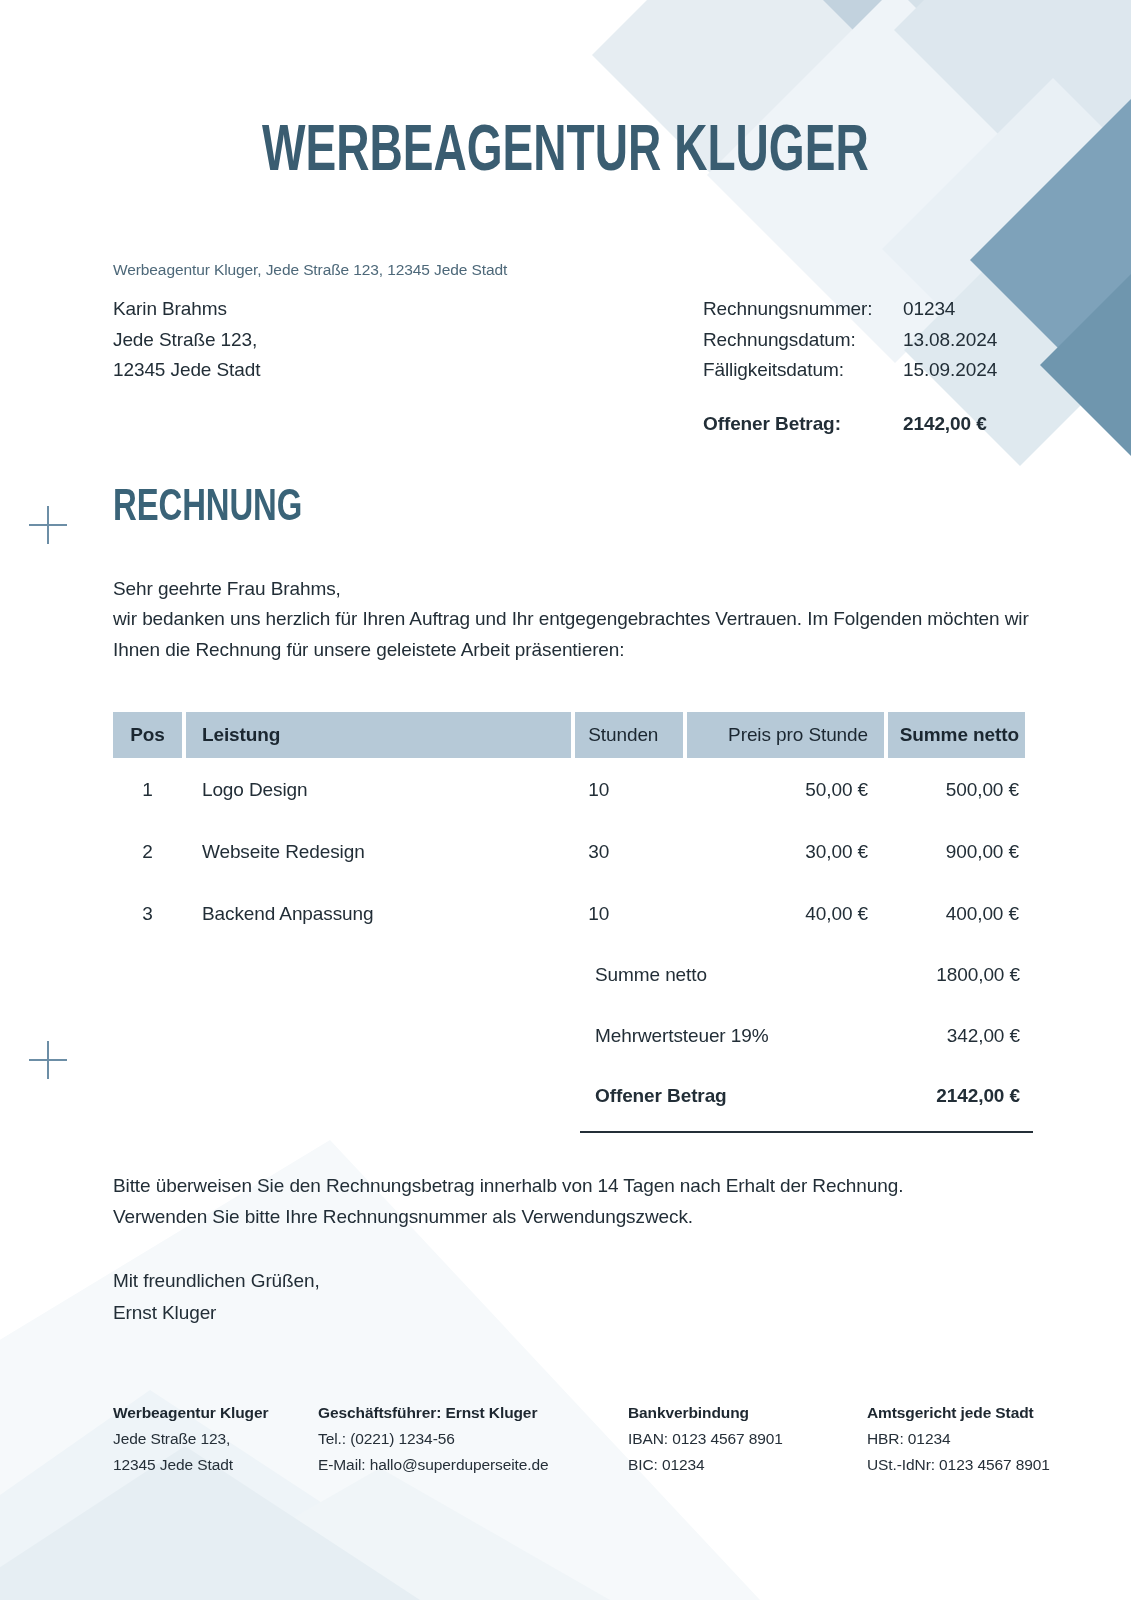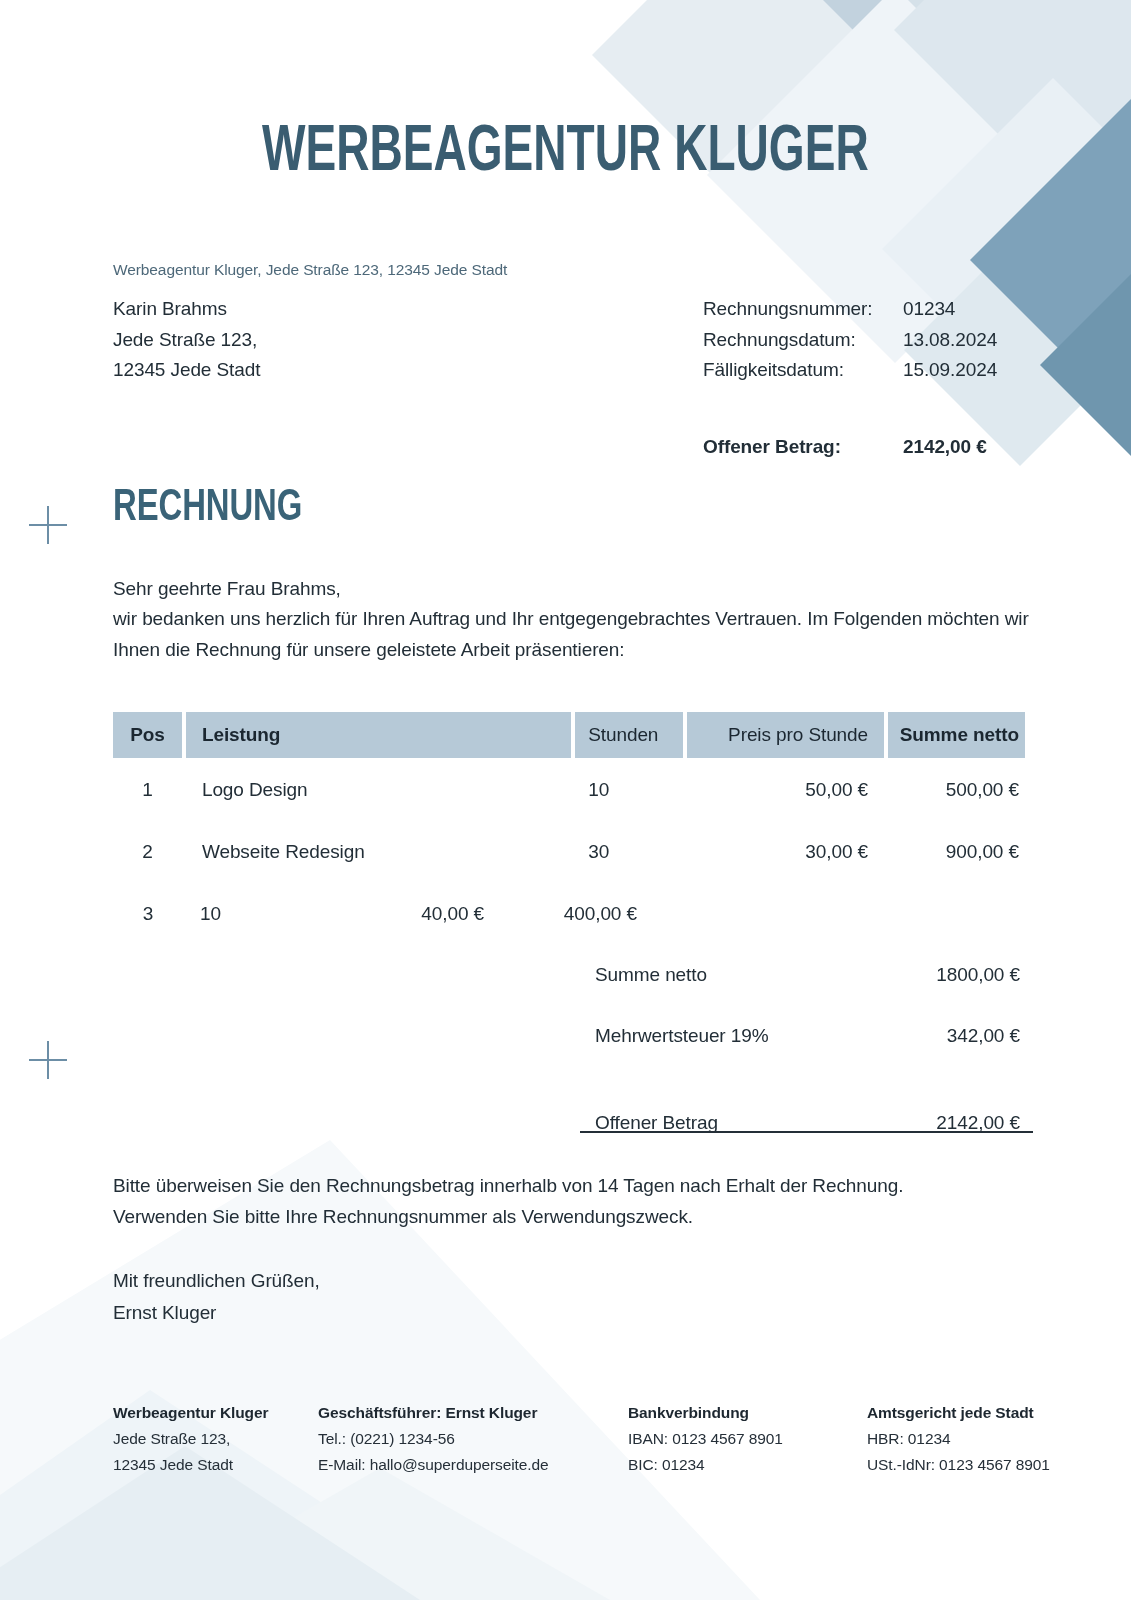--- a/index.html
+++ b/index.html
@@ -28,21 +28,21 @@
     color:#3a5d71; transform:scaleX(0.72); transform-origin:50% 50%;
     white-space:nowrap; letter-spacing:0;
   }
 
   .sender-line { position:absolute; left:113px; top:261px; font-size:15.5px; color:#4d6879; }
 
   .recipient { position:absolute; left:113px; top:294px; font-size:19px; line-height:30.5px; }
 
   .meta { position:absolute; left:703px; top:294px; font-size:19px; line-height:30.5px; }
   .meta-row .lbl { display:inline-block; width:200px; }
-  .amount-due { position:absolute; left:703px; top:436px; font-size:19px; font-weight:bold; }
+  .amount-due { position:absolute; left:703px; top:413px; font-size:19px; font-weight:bold; }
   .amount-due .lbl { display:inline-block; width:200px; }
 
   .doc-heading {
     position:absolute; left:113px; top:482px; font-size:45px; line-height:1; font-weight:bold;
     color:#3a6378; transform:scaleX(0.73); transform-origin:left center; white-space:nowrap;
   }
 
   .salutation { position:absolute; left:113px; top:574px; font-size:19px; line-height:30.5px; }
   .intro { position:absolute; left:113px; top:604px; width:945px; font-size:19px; line-height:30.5px; }
 
@@ -65,21 +65,21 @@
   .c-summe  { width:139px; justify-content:flex-end; padding-right:6px; }
   .bold { font-weight:bold; }
 
   
   .total-row {
     position:absolute; left:582px; width:443px; height:34px;
     display:flex; align-items:center; justify-content:space-between; font-size:19px;
   }
   .total-row .t-lbl { padding-left:13px; }
   .total-row .t-val { padding-right:5px; }
-  .total-0 { top:958px; } .total-1 { top:1019px; } .total-2 { top:1106px; font-weight:normal; }
+  .total-0 { top:958px; } .total-1 { top:1019px; } .total-2 { top:1079px; font-weight:bold; }
   .total-rule { position:absolute; left:580px; top:1131px; width:453px; height:2px; background:#242f38; }
 
   .payment-note { position:absolute; left:113px; top:1171px; width:950px; font-size:19px; line-height:30.5px; }
   .closing { position:absolute; left:113px; top:1265px; font-size:19px; line-height:32px; }
 
   
   .footer-col { position:absolute; top:1400px; font-size:15.5px; line-height:26px; color:#252f38; }
   .footer-col .f-title { font-weight:bold; color:#1d2730; }
   .fcol-0 { left:113px; } .fcol-1 { left:318px; } .fcol-2 { left:628px; } .fcol-3 { left:855px;margin-left:12px; }
 </style>
@@ -169,20 +169,21 @@
     </div>
     <div class="tbl-row row-1">
       <div class="cell c-pos">2</div>
       <div class="cell c-leist">Webseite Redesign</div>
       <div class="cell c-stund">30</div>
       <div class="cell c-preis">30,00 €</div>
       <div class="cell c-summe">900,00 €</div>
     </div>
     <div class="tbl-row row-2">
       <div class="cell c-pos">3</div>
+      <div class="cell c-leist">Backend Anpassung</div>
       <div class="cell c-stund">10</div>
       <div class="cell c-preis">40,00 €</div>
       <div class="cell c-summe">400,00 €</div>
     </div>
 
     <div class="total-row total-0">
       <span class="t-lbl">Summe netto</span>
       <span class="t-val">1800,00 €</span>
     </div>
     <div class="total-row total-1">

